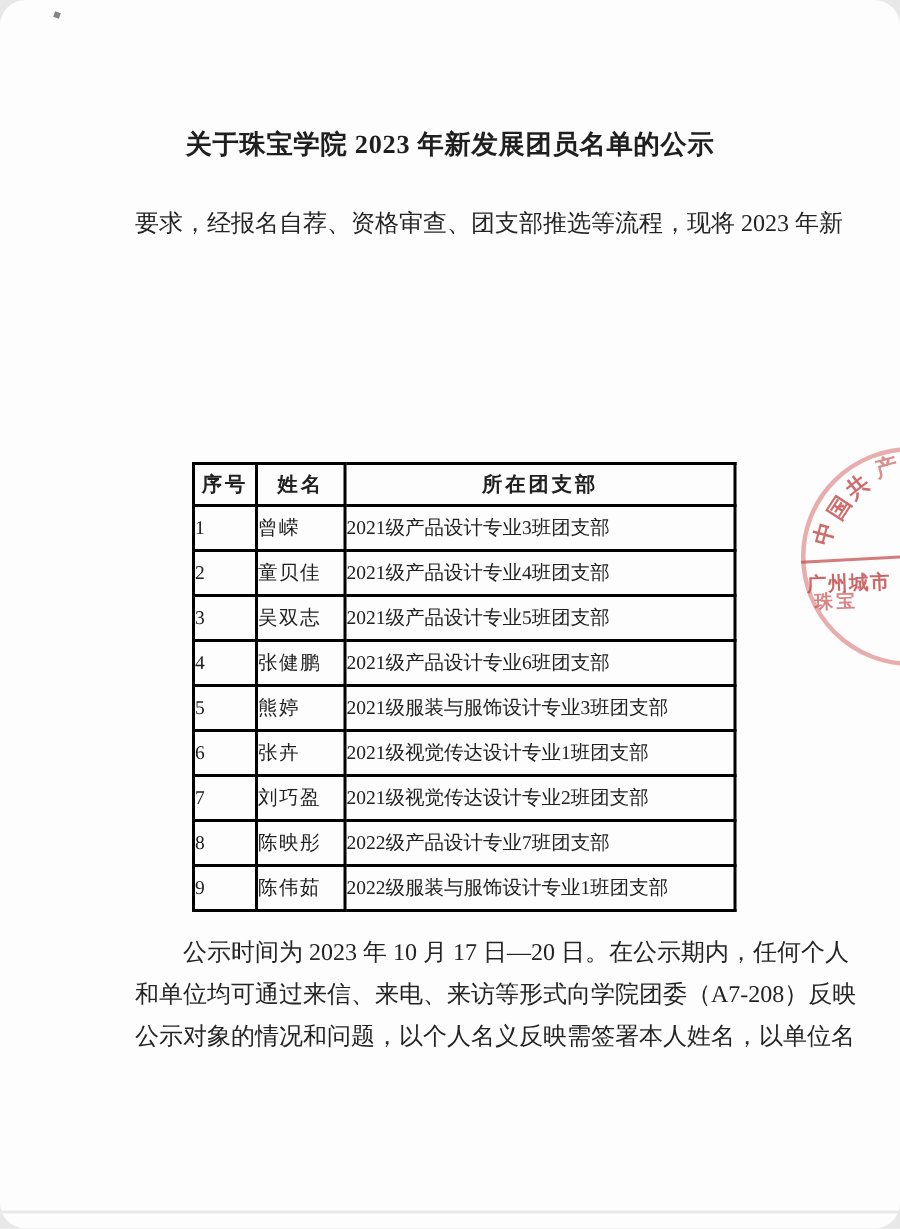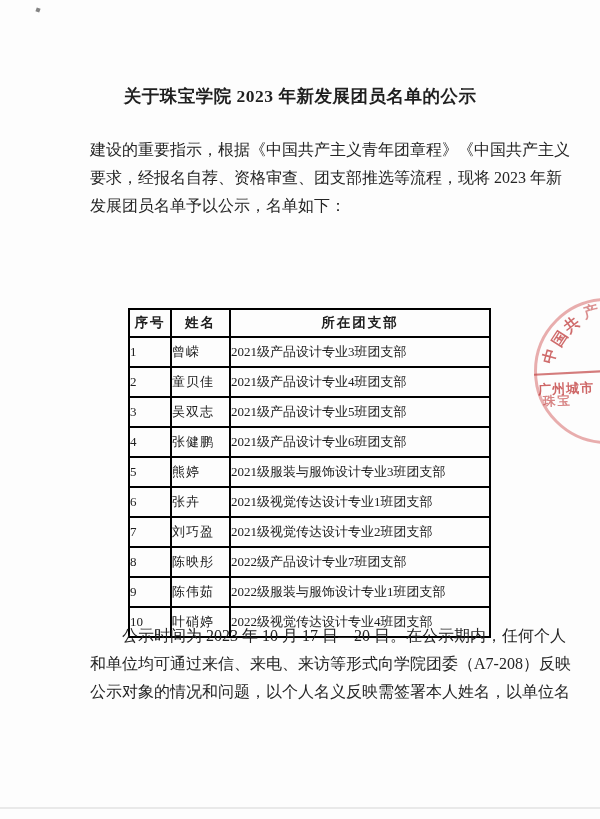--- a/index.html
+++ b/index.html
@@ -1,18 +1,18 @@
 <!DOCTYPE html>
 <html><head>
 <meta charset="utf-8">
 <style>
   html,body{margin:0;padding:0;background:#e8e8e8;}
   .page{
     position:relative;width:600px;height:819px;background:#fdfdfd;overflow:hidden;
-    font-family:"Liberation Serif","DejaVu Serif",serif;color:#262626;
+    font-family:"Liberation Serif","DejaVu Serif",serif;color:#262626;border-radius:17px;
   }
   .scan-speck{position:absolute;left:36px;top:8px;width:4px;height:4px;background:#6f6f6f;opacity:.85;transform:rotate(20deg);}
   .doc-title{
     position:absolute;left:0;top:84px;width:600px;text-align:center;
     font-size:17.5px;font-weight:bold;letter-spacing:.5px;color:#1f1f1f;
   }
   .para{position:absolute;left:90px;width:420px;}
   .para-1{top:136px;}
   .para-2{top:622px;}
   .line{
@@ -62,23 +62,21 @@
 </head>
 <body>
 
 <div class="page">
 
   <div class="scan-speck"></div>
 
   <div class="doc-title">关于珠宝学院 2023 年新发展团员名单的公示</div>
 
   <div class="para para-1">
-    <div class="line">建设的重要指示，根据《中国共产主义青年团章程》《中国共产主义</div>
     <div class="line">要求，经报名自荐、资格审查、团支部推选等流程，现将 2023 年新</div>
-    <div class="line short">发展团员名单予以公示，名单如下：</div>
   </div>
 
   <table class="members">
     <thead>
       <tr>
         <th class="c-no">序号</th>
         <th class="c-name">姓名</th>
         <th>所在团支部</th>
       </tr>
     </thead>
@@ -121,25 +119,20 @@
       <tr>
         <td>8</td>
         <td class="c-name-cell">陈映彤</td>
         <td>2022级产品设计专业7班团支部</td>
       </tr>
       <tr>
         <td>9</td>
         <td class="c-name-cell">陈伟茹</td>
         <td>2022级服装与服饰设计专业1班团支部</td>
       </tr>
-      <tr>
-        <td>10</td>
-        <td class="c-name-cell">叶硝婷</td>
-        <td>2022级视觉传达设计专业4班团支部</td>
-      </tr>
     </tbody>
   </table>
 
   <div class="para para-2">
     <div class="line indent">公示时间为 2023 年 10 月 17 日—20 日。在公示期内，任何个人</div>
     <div class="line">和单位均可通过来信、来电、来访等形式向学院团委（A7-208）反映</div>
     <div class="line">公示对象的情况和问题，以个人名义反映需签署本人姓名，以单位名</div>
   </div>
 
   <div class="seal">

